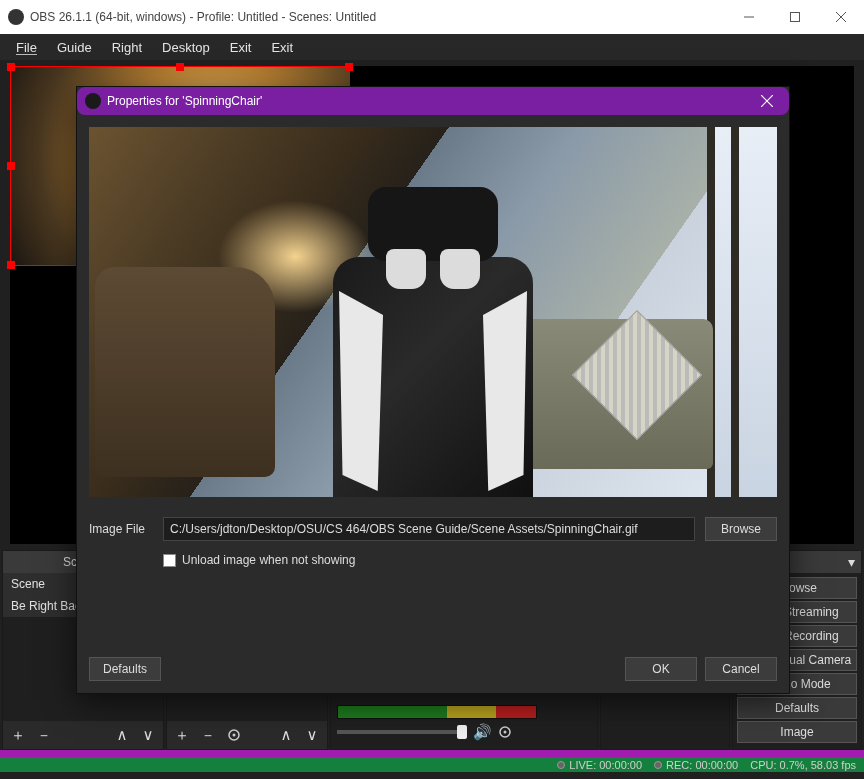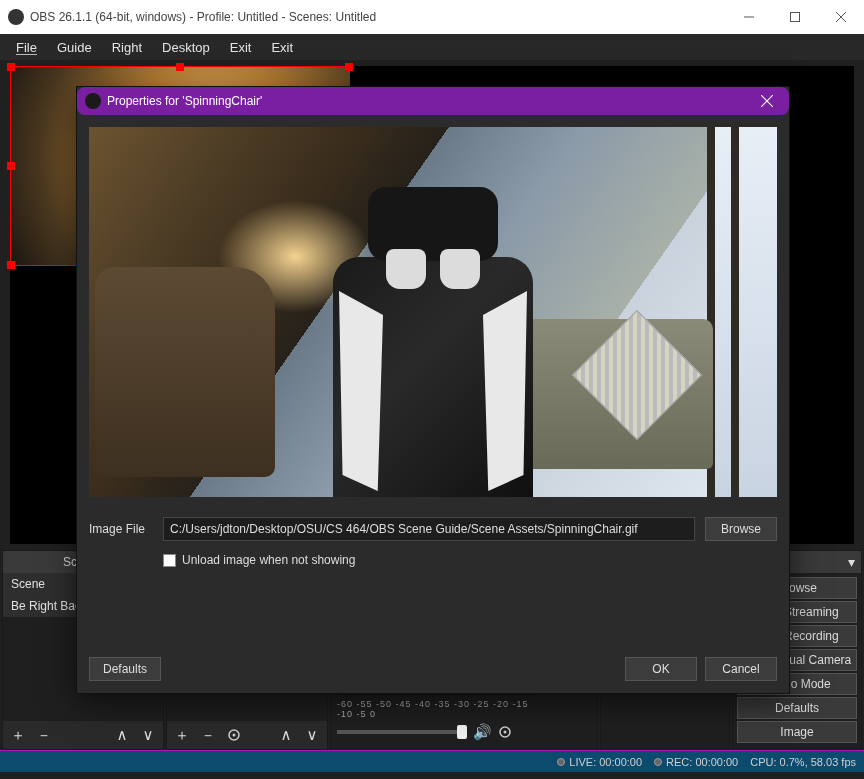--- a/index.html
+++ b/index.html
@@ -42,21 +42,21 @@
   .controls-dock .dock-title { justify-content:flex-end; font-size:14px; }
 
   .mixer-content { display:flex; flex-direction:column; justify-content:flex-end; height:100%; padding:4px 6px 8px; gap:4px;}
   .meter { height:14px; width: 200px; background: linear-gradient(to right, #1e7a1e 0%, #1e7a1e 55%, #b8a21e 55%, #b8a21e 80%, #b81e1e 80%, #b81e1e 100%); border:1px solid #111;}
   .scale { font-size:9px; color:#aaa; letter-spacing:1px; width:200px; }
   .slider-row { display:flex; align-items:center; gap:6px;}
   .slider-track { height:4px; background:#555; flex:0 0 130px; position:relative;}
   .slider-thumb { position:absolute; right:0; top:-5px; width:10px; height:14px; background:#eee; border-radius:2px;}
   .mix-ico { color:#ddd; font-size:15px; }
 
-  .statusbar { height:22px; background:#0c4a6e; color:#cfcfcf; font-size:11px; display:flex; align-items:center; justify-content:flex-end; padding:0 8px; gap:12px; border-top:1px solid #a21caf; }
+  .statusbar { height:22px; background:#15803d; color:#cfcfcf; font-size:11px; display:flex; align-items:center; justify-content:flex-end; padding:0 8px; gap:12px; border-top:7px solid #a21caf; }
   .status-seg { display:flex; align-items:center; gap:4px; }
   .status-dot { width:8px;height:8px;border-radius:50%;background:#666; border:1px solid #999; }
 
   
   .modal { position:absolute; left:76px; top:86px; width:714px; height:608px; background:#2b2b2b; border:1px solid #111; box-shadow:0 8px 30px rgba(0,0,0,.6); display:flex; flex-direction:column; }
   .modal-title { height:28px; background:#7a1fa2; color:#fff; font-size:12px; display:flex; align-items:center; padding:0 8px;border-radius:8px; }
   .modal-title .obs-logo-sm { width:16px; height:16px; border-radius:50%; background:#1a1a1a; margin-right:6px;}
   .modal-title .spacer { flex:1; }
   .modal-close { width:28px; height:28px; display:flex; align-items:center; justify-content:center; color:#fff; font-size:15px; }
   .modal-body { flex:1; padding:12px; display:flex; flex-direction:column; }
@@ -201,21 +201,20 @@
       </span>
       <span style="flex:1"></span>
       <span class="tool-ico">∧</span>
       <span class="tool-ico">∨</span>
     </div>
   </div>
 
   <div class="dock mixer-dock">
     <div class="dock-body mixer-content">
       <div class="meter"></div>
-      <div class="scale">-60 -55 -50 -45 -40 -35 -30 -25 -20 -15 -10 -5 0</div>
       <div class="slider-row">
         <div class="slider-track">
             <div class="slider-thumb"></div>
           </div>
         <span class="mix-ico">🔊</span>
         <span class="mix-ico">
           <svg width="14" height="14">
               <circle cx="7" cy="7" r="5" fill="none" stroke="#ccc" stroke-width="1.5"></circle>
               <circle cx="7" cy="7" r="1.5" fill="#ccc"></circle>
             </svg>

